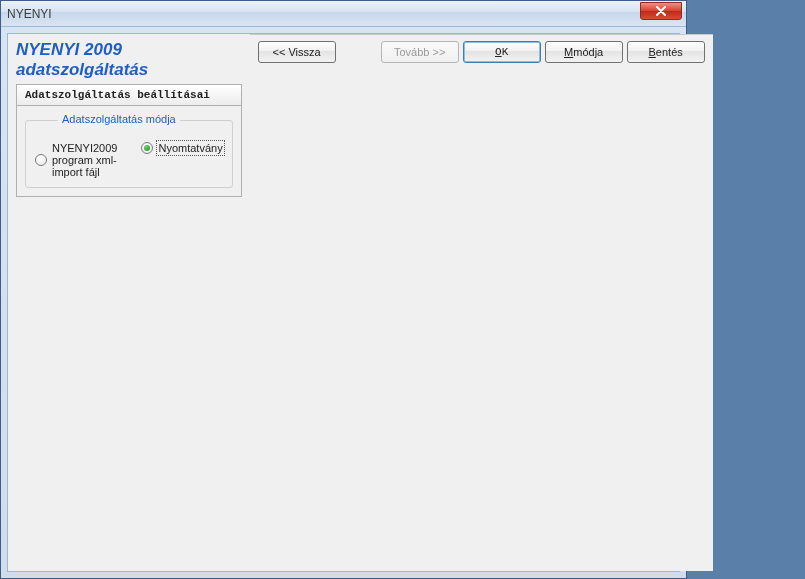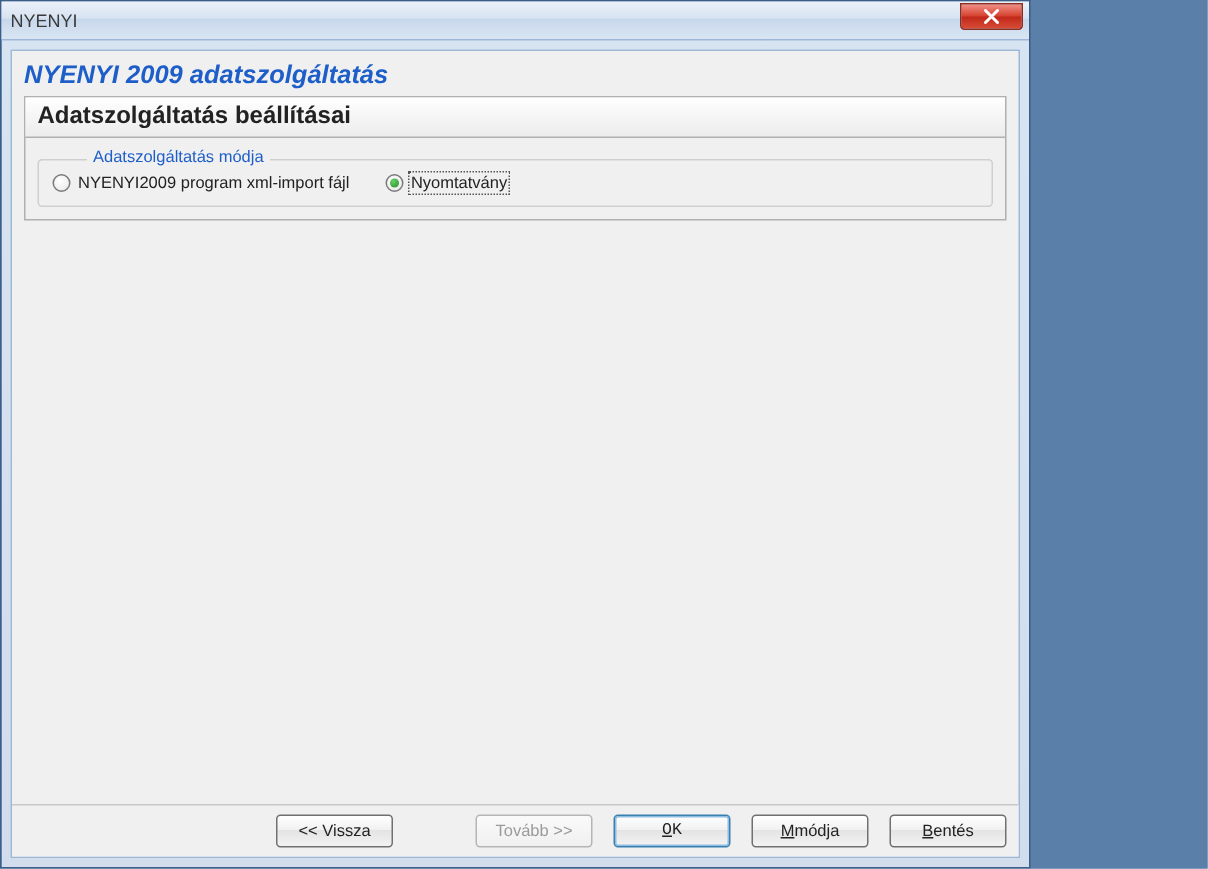--- a/index.html
+++ b/index.html
@@ -43,21 +43,20 @@
     color: #fff;
     cursor: pointer;
   }
   .close-btn svg { display: block; }
   .client {
     flex: 1;
     margin: 6px;
     background: #f0f0f0;
     border: 1px solid #9db7d6;
     display: flex;
-    flex-direction: column;
     position: relative;
   }
   .header-area {
     padding: 6px 8px 8px 8px;
   }
   .page-title {
     color: #1e5ec8;
     font-style: italic;
     font-weight: bold;
     font-size: 17px;
@@ -67,21 +66,22 @@
     border: 1px solid #b0b0b0;
     background: #f0f0f0;
     padding: 0;
   }
   .section-heading {
     background: linear-gradient(to bottom, #ffffff 0%, #ececec 100%);
     border-bottom: 1px solid #b0b0b0;
     font-weight: bold;
     color: #222;
     padding: 4px 8px;
-    font-size: 16px;
+    font-size: 11px;
+    font-family: Liberation Mono, monospace;
   }
   .groupbox {
     margin: 8px 8px 8px 8px;
     position: relative;
     padding: 12px 10px 10px 10px;
   }
   .groupbox-border {
     position: absolute;
     top: 6px; left: 0; right: 0; bottom: 0;
     border: 1px solid #cfcfcf;
@@ -93,22 +93,22 @@
     top: -1px; left: 8px;
     background: #f0f0f0;
     padding: 0 4px;
     color: #1e5ec8;
     font-size: 11px;
     margin-left: 25px;
   }
   .radio-row {
     display: flex;
     gap: 24px;
-    align-items: center;
-    margin-top: 4px;
+    align-items: flex-start;
+    margin-top: 16px;
   }
   .radio-item {
     display: flex;
     align-items: center;
     gap: 5px;
     cursor: pointer;
   }
   .radio-circle {
     width: 12px; height: 12px;
     border-radius: 50%;
@@ -129,21 +129,21 @@
   .radio-item.focused .radio-label {
     outline: 1px dotted #555;
     outline-offset: 1px;
   }
   .button-bar {
     border-top: 1px solid #c8c8c8;
     background: #f0f0f0;
     padding: 6px 8px;
     display: flex;
     justify-content: flex-end;
-    gap: 14px;
+    gap: 4px;
   }
   .btn {
     min-width: 78px;
     height: 22px;
     border: 1px solid #707070;
     border-radius: 3px;
     background: linear-gradient(to bottom, #ffffff 0%, #f1f1f1 45%, #e3e3e3 46%, #f3f3f3 100%);
     color: #222;
     font-family: inherit;
     font-size: 11px;

